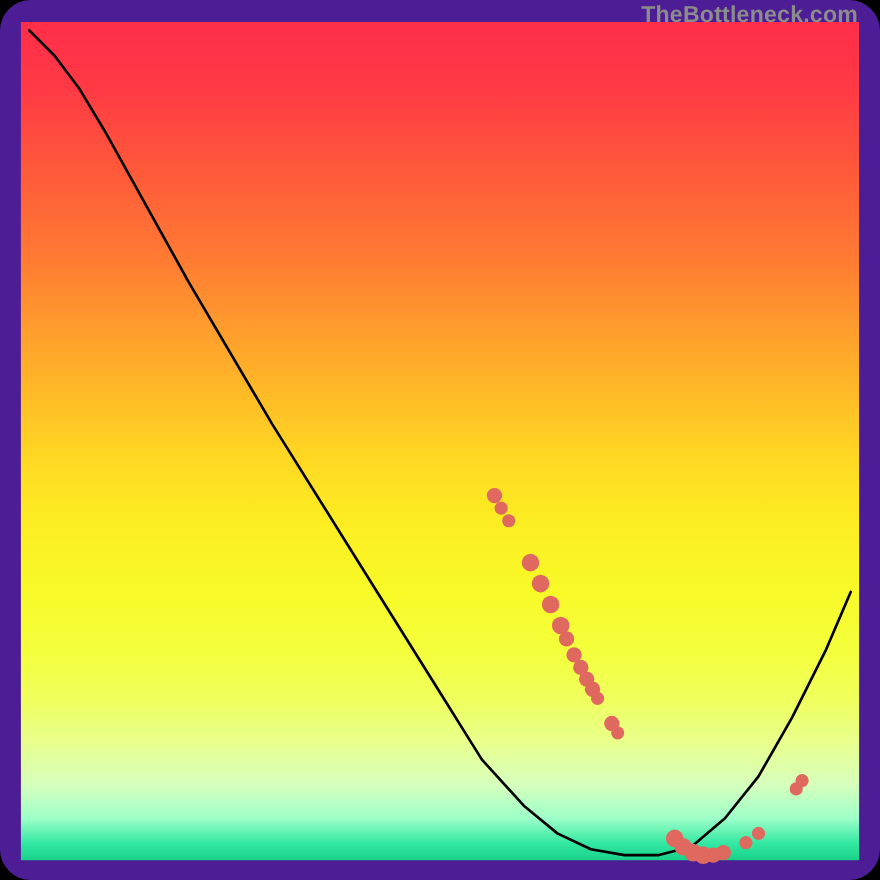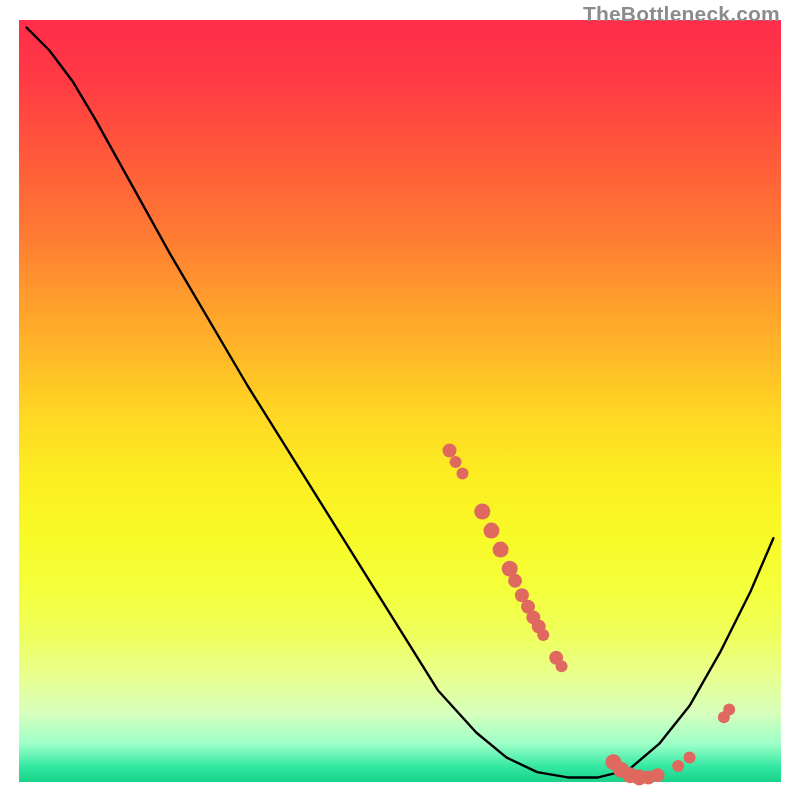--- a/index.html
+++ b/index.html
@@ -7,21 +7,22 @@
     padding: 0;
     width: 800px;
     height: 800px;
     background: #000000;
     overflow: hidden;
   }
   .container {
     position: relative;
     width: 800px;
     height: 800px;
-    background: #ffffff;
+    background: #4c1d95;
+    border-radius: 28px;
   }
   .plot-area {
     position: absolute;
     left: 19px;
     top: 20px;
     width: 762px;
     height: 762px;
     background: linear-gradient(to bottom,
       #ff2d4a 0%,
       #ff3a44 8%,

